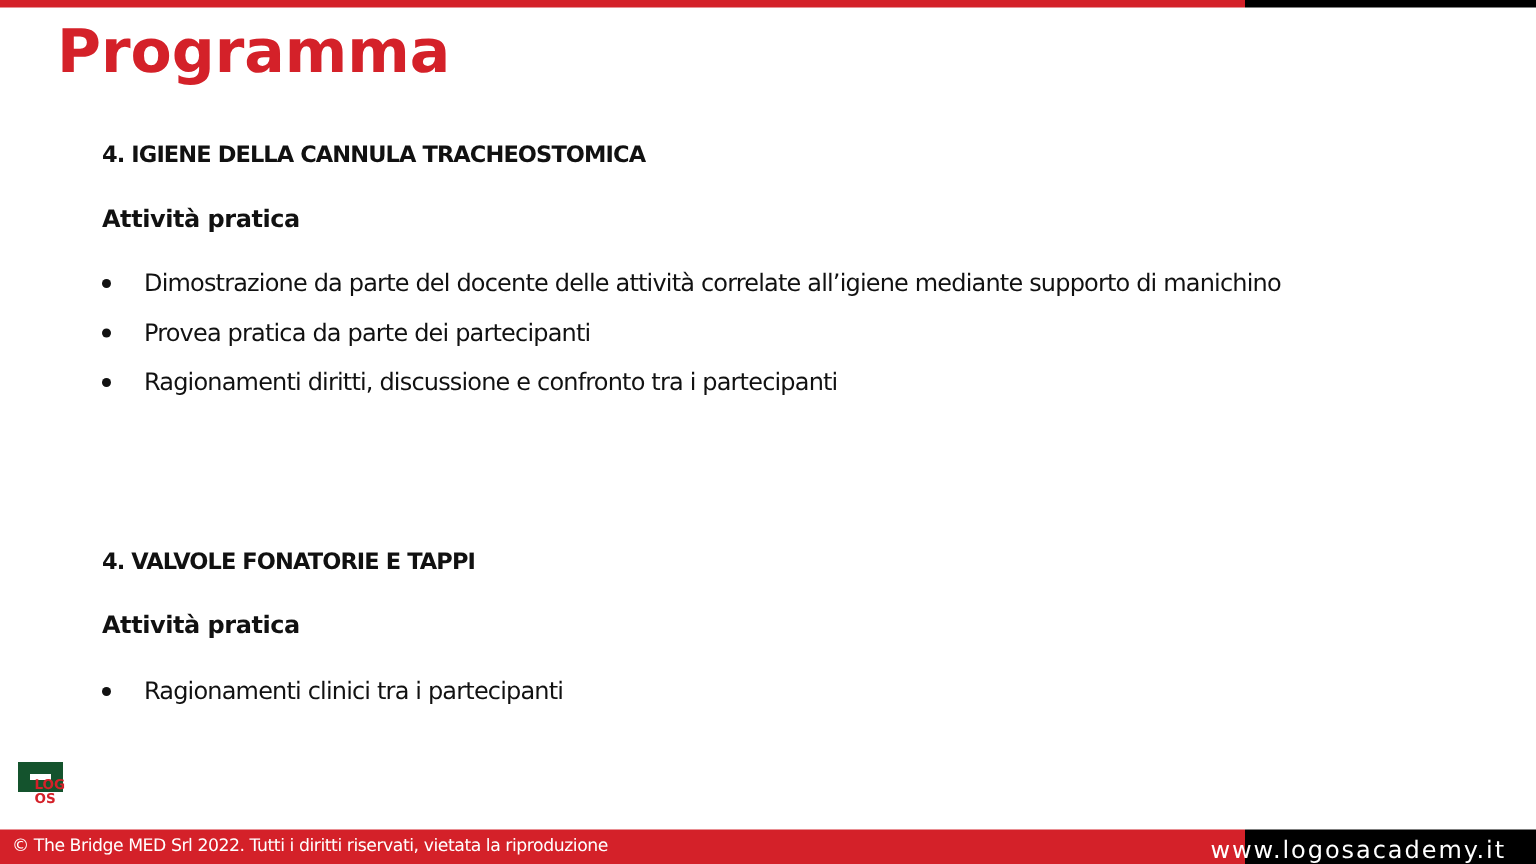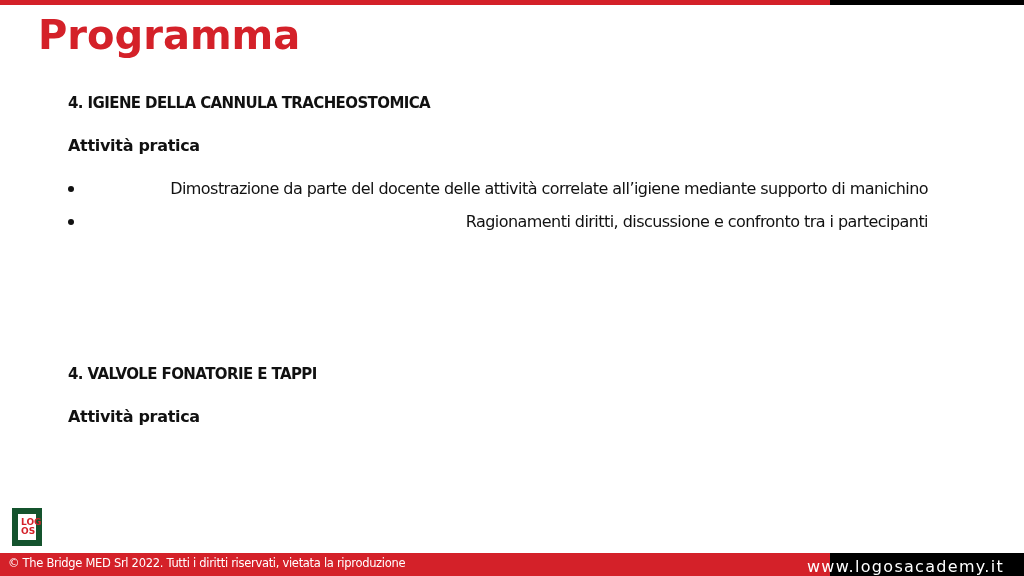--- a/index.html
+++ b/index.html
@@ -22,30 +22,30 @@
       font-size: 15px; letter-spacing: -0.6px; color: #111;
     }
     .sub-head {
       position: absolute; left: 68px;
       font-family: "DejaVu Sans", sans-serif; font-weight: bold;
       font-size: 16px; letter-spacing: -0.3px; color: #111;
     }
     ul.bullets {
       position: absolute; left: 68px; margin: 0; padding: 0; list-style: none;
       font-family: "DejaVu Sans", sans-serif; font-size: 16px;
-      letter-spacing: -0.55px; color: #111; line-height: 33px; text-align: right;
+      letter-spacing: -0.55px; color: #111; line-height: 33px;
     }
     ul.bullets li { position: relative; padding-left: 28px; }
     ul.bullets li .dot {
       position: absolute; left: 0; top: 14px; width: 6px; height: 6px;
       border-radius: 50%; background: #111;
     }
     .logo {
-      position: absolute; left: 12px; top: 508px; width: 30px; height: 38px;
-      border: 6px solid #14532d; box-sizing: border-box;
+      position: absolute; left: 12px; top: 508px; width: 30px; height: 20px;
+      border: 8px solid #14532d; box-sizing: border-box;
       font-family: "DejaVu Sans", sans-serif; font-weight: bold;
       font-size: 9px; line-height: 9px; color: #d42129;
       padding: 4px 0 0 3px;
     }
     .footer-red {
       position: absolute; left: 0; top: 553px; width: 830px; height: 23px; background: #d42129;
     }
     .footer-black {
       position: absolute; left: 830px; top: 553px; width: 194px; height: 23px; background: #000;
     }
@@ -65,26 +65,28 @@
 
 <div class="top-bar-red"></div>
 <div class="top-bar-black"></div>
 
 <div class="title">Programma</div>
 
 <div class="section-head" style="top:94px;">4. IGIENE DELLA CANNULA TRACHEOSTOMICA</div>
 <div class="sub-head" style="top:136px;">Attività pratica</div>
 <ul class="bullets" style="top:172px; width:860px;">
   <li><span class="dot"></span><span>Dimostrazione da parte del docente delle attività correlate all’igiene mediante supporto di manichino</span></li>
+  <li><span class="dot"></span><span>Provea pratica da parte dei partecipanti</span></li>
   <li><span class="dot"></span><span>Ragionamenti diritti, discussione e confronto tra i partecipanti</span></li>
 </ul>
 
 <div class="section-head" style="top:365px;text-align:center;">4. VALVOLE FONATORIE E TAPPI</div>
 <div class="sub-head" style="top:407px;">Attività pratica</div>
 <ul class="bullets" style="top:444px; width:860px;">
+  <li><span class="dot"></span><span>Ragionamenti clinici tra i partecipanti</span></li>
 </ul>
 
 <div class="logo">
   <div>LOG</div>
   <div>OS</div>
 </div>
 
 <div class="footer-red"></div>
 <div class="footer-black"></div>
 <div class="footer-text">© The Bridge MED Srl 2022. Tutti i diritti riservati, vietata la riproduzione</div>

